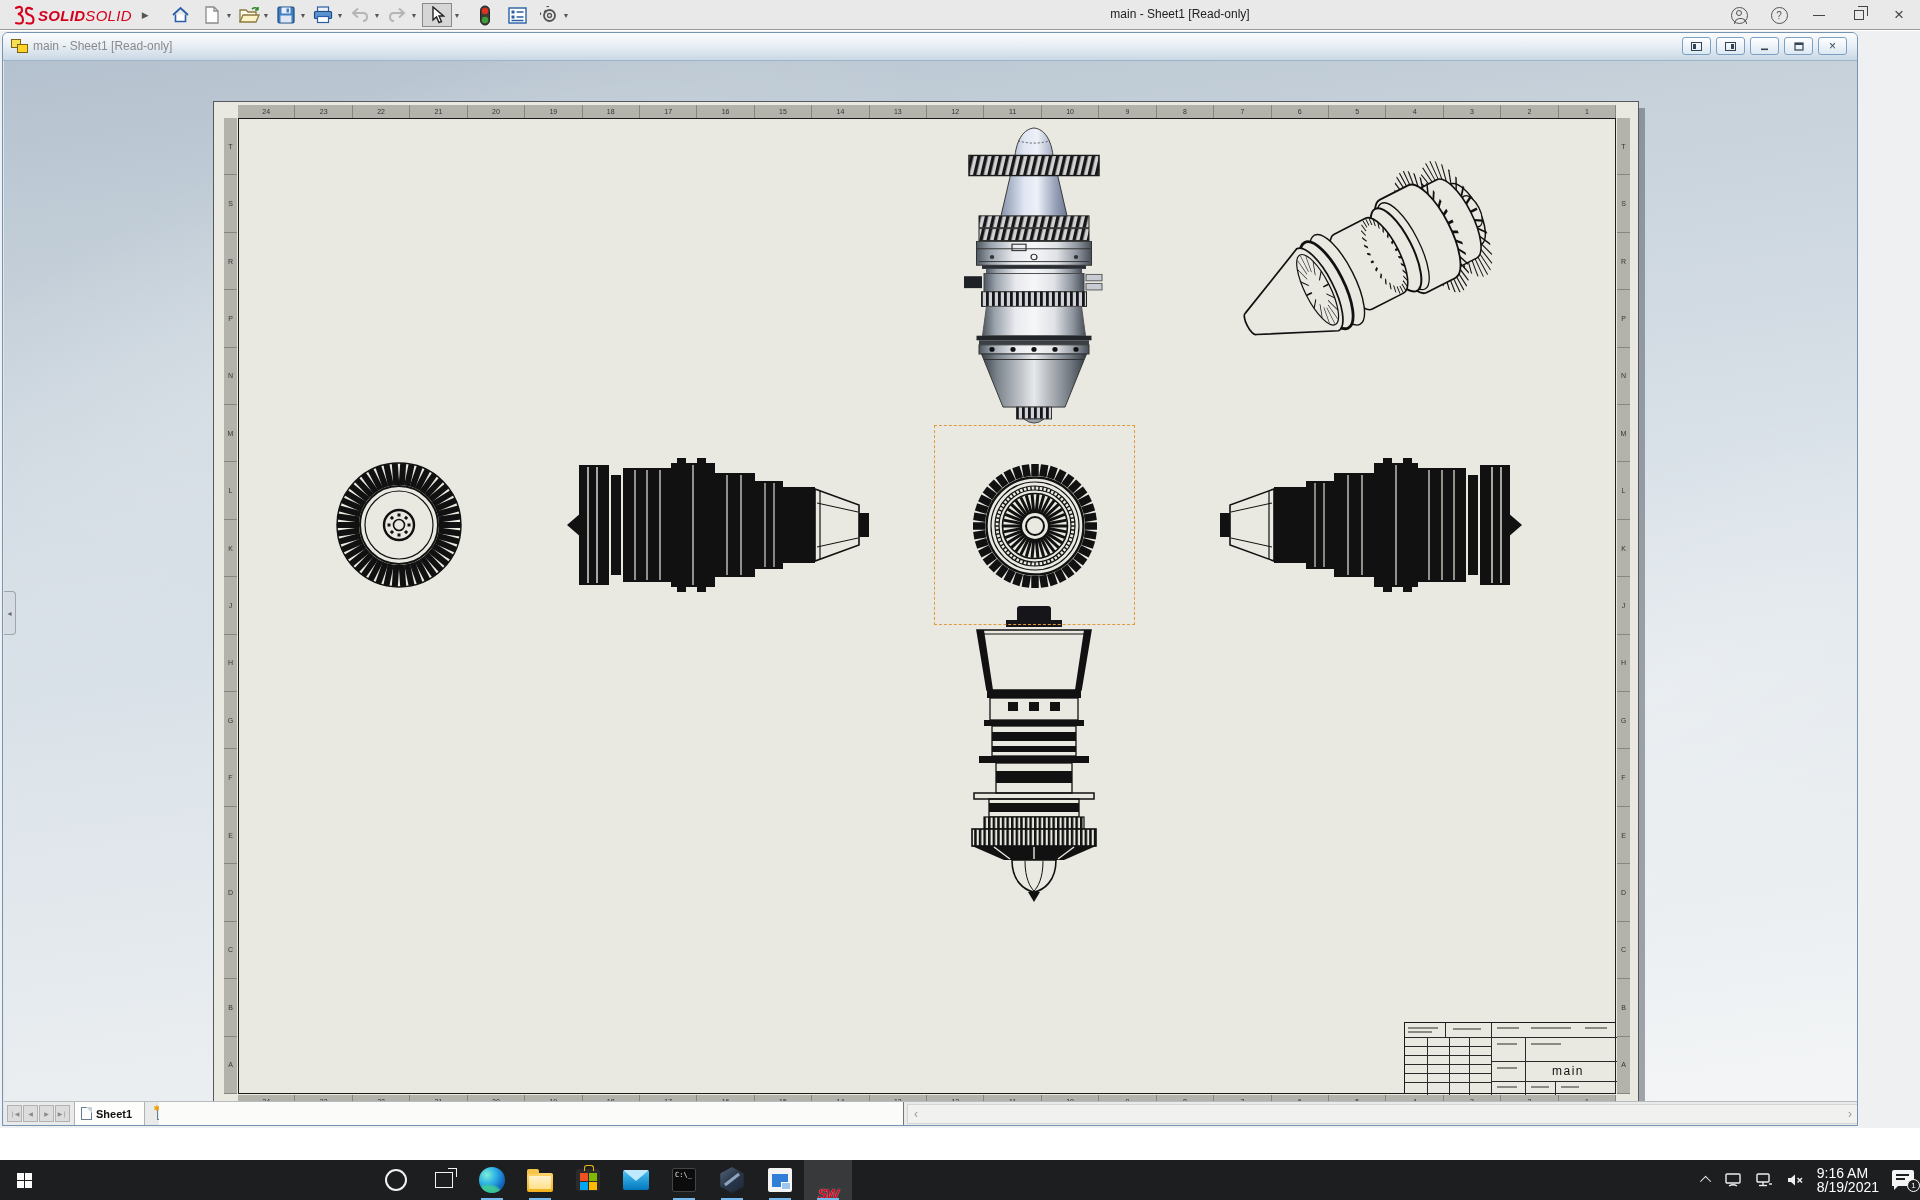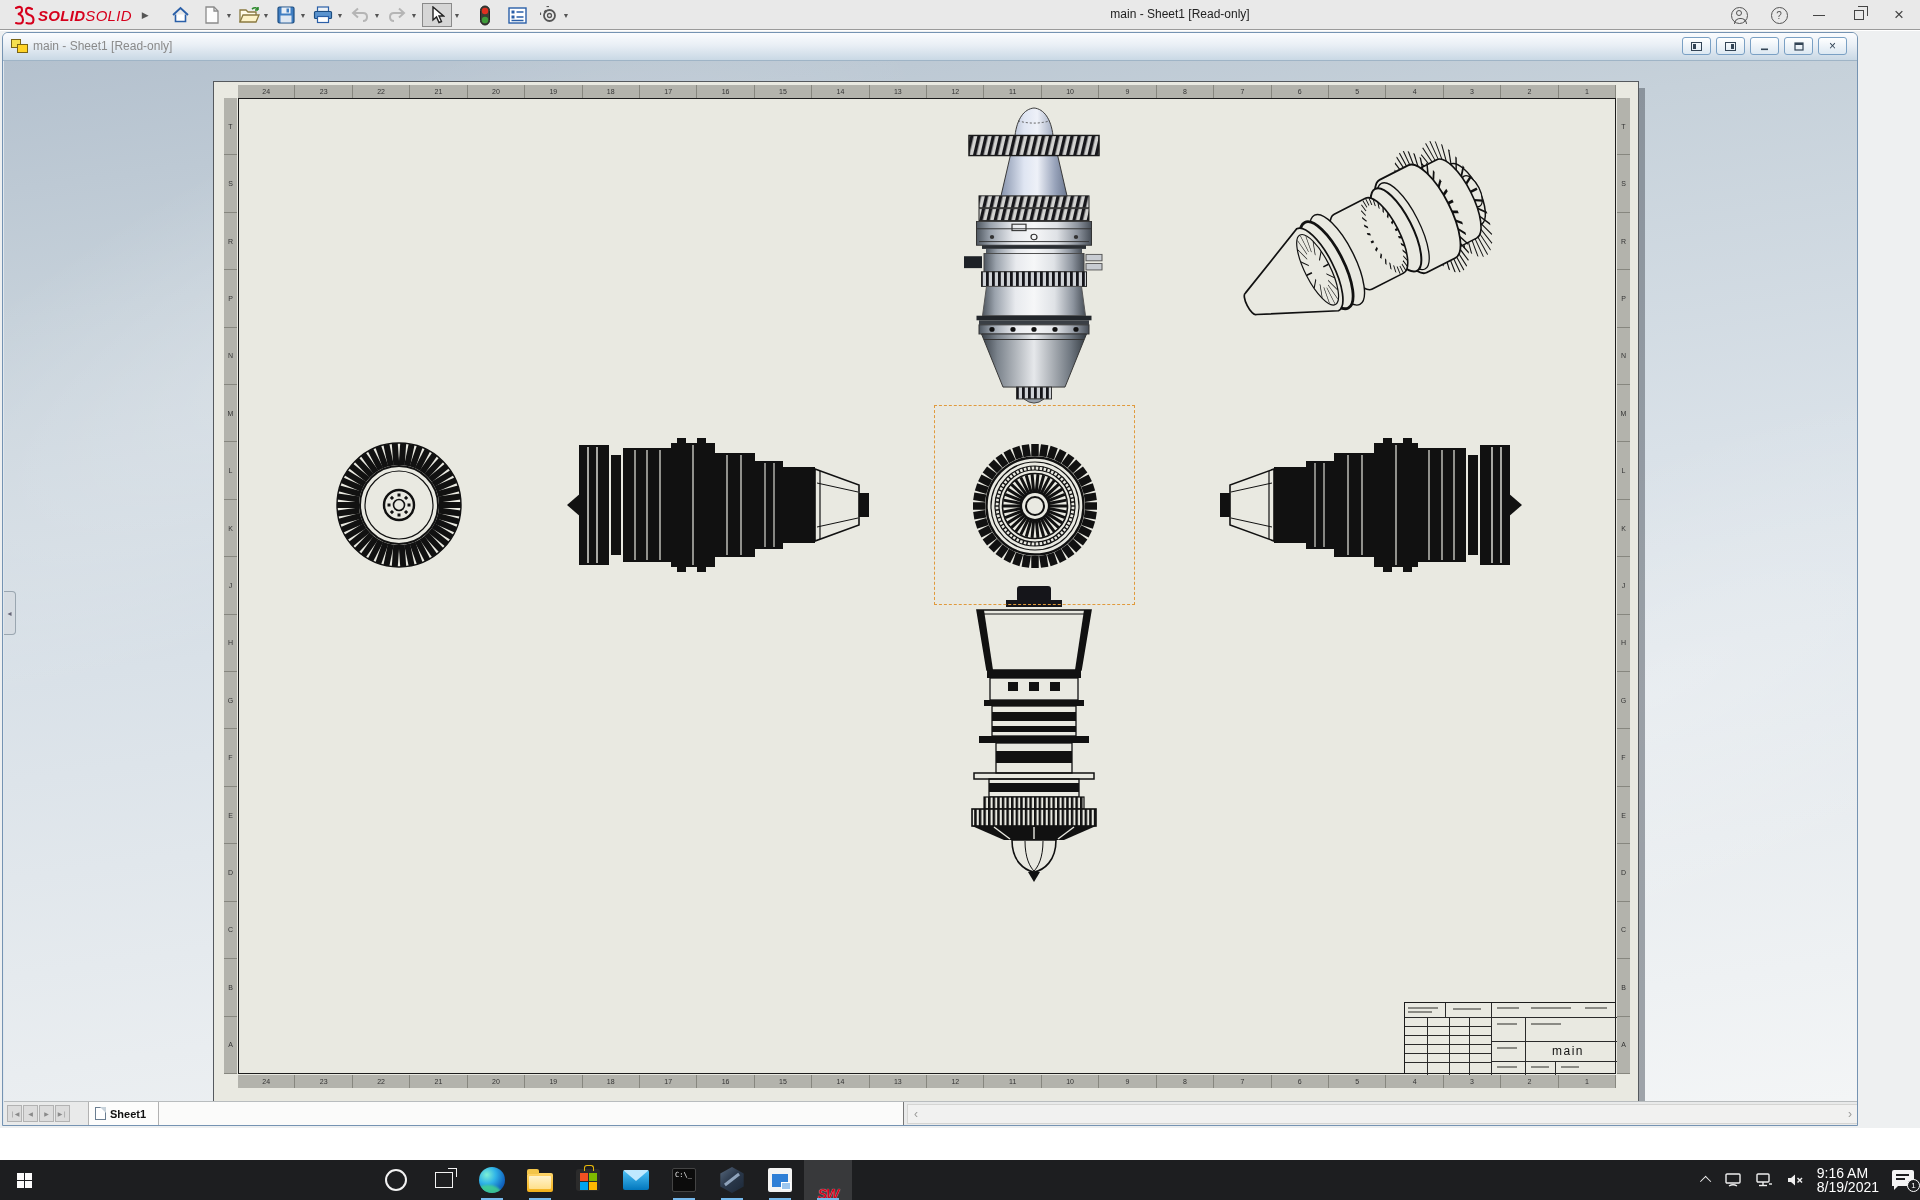--- a/index.html
+++ b/index.html
@@ -42,21 +42,21 @@
   
   .viewport { position:absolute; left:1px; top:28px; width:1853px; height:1040px; overflow:hidden;
     background:linear-gradient(172deg,#b4c1ce 0%,#c6d1da 20%,#d9e1e8 48%,#e9edf0 78%,#f3f5f6 100%); }
   .swoosh1,.swoosh2 { position:absolute; width:1500px; height:500px; border-radius:50%;
     background:radial-gradient(ellipse at center, rgba(255,255,255,.55), rgba(255,255,255,0) 62%); }
   .swoosh1 { left:-420px; top:40px; transform:rotate(-28deg); opacity:.45; }
   .swoosh2 { left:900px; top:380px; transform:rotate(-24deg); opacity:.4; }
   .collapse-tab { position:absolute; left:0; top:530px; width:12px; height:44px; background:#d6dce2; border:1px solid #9aa6b0; border-left:none; border-radius:0 4px 4px 0; color:#667; font-size:8px; display:flex; align-items:center; justify-content:center; }
 
   
-  .paper { position:absolute; left:209px; top:20px; width:1426px; height:1056px; background:#e9e9e1; border:1px solid #55595e; box-shadow:6px 7px 0 rgba(90,97,106,.55); }
+  .paper { position:absolute; left:209px; top:40px; width:1426px; height:1056px; background:#e9e9e1; border:1px solid #55595e; box-shadow:6px 7px 0 rgba(90,97,106,.55); }
   .inner-border { position:absolute; left:24px; top:16px; width:1378px; height:976px; border:1.5px solid #1c1c1c; }
   .zstrip { position:absolute; display:flex; background:#b3b3ac; font-size:7px; color:#333; }
   .zstrip.h { left:24px; width:1378px; height:13px; flex-direction:row; }
   .zstrip.v { top:16px; height:976px; width:13px; flex-direction:column; }
   .zstrip .zc { flex:1; display:flex; align-items:center; justify-content:center; }
   .zstrip.h .zc { border-right:1px solid #87877f; }
   .zstrip.v .zc { border-bottom:1px solid #87877f; }
   .sheet-art { position:absolute; left:0; top:0; width:1426px; height:1009px; }
   .selbox { position:absolute; left:720px; top:323px; width:201px; height:200px; border:1.5px dashed #e09a3c; }
 
@@ -64,21 +64,21 @@
   .tb { position:absolute; left:1190px; top:920px; width:212px; height:72px; border:1.5px solid #1c1c1c; font-size:6px; color:#333; }
   .tb .vl, .tb .hl { position:absolute; background:#2a2a2a; }
   .tb .vl { width:1px; } .tb .hl { height:1px; }
   .tb .tx { position:absolute; background:#8a8a84; height:2px; }
   .tb-main { position:absolute; left:120px; top:38px; width:86px; height:20px; display:flex; align-items:center; justify-content:center; font-size:12px; letter-spacing:1.5px; color:#111; }
 
   
   .tabbar { position:absolute; left:1px; top:1068px; width:1853px; height:25px; background:#e9eaea; border-top:1px solid #b8bcbe; font-size:11px; }
   .navbtns { position:absolute; left:3px; top:3px; display:flex; gap:1px; }
   .nb { width:15px; height:17px; background:#dcdcdc; border:1px solid #b2b2b2; color:#8a8a8a; font-size:6px; display:flex; align-items:center; justify-content:center; }
-  .tabstrip { position:absolute; left:84px; top:0; height:100%; display:flex;text-align:right; }
+  .tabstrip { position:absolute; left:70px; top:0; height:100%; display:flex;text-align:right; }
   .sheet-tab { height:100%; background:#fdfdfc; border:1px solid #b2b2b2; border-top:none; padding:0 12px 0 6px; display:flex; align-items:center; gap:4px; font-weight:bold; color:#111; }
   .addsheet-tab { height:100%; width:34px; border-bottom:1px solid #b2b2b2; display:flex; align-items:center; justify-content:center; }
   .page-ic { width:11px; height:13px; background:#fff; border:1px solid #6a7d90; position:relative; }
   .page-ic:after { content:""; position:absolute; right:-1px; top:-1px; border:3px solid #c7d2da; border-left-color:transparent; border-bottom-color:transparent; }
   .star { position:absolute; left:-4px; top:-4px; color:#f29f05; font-size:8px; }
   .tab-fill { position:absolute; left:155px; top:0; width:745px; height:100%; background:#fbfbfa; border-right:1px solid #777; }
   .hscroll { position:absolute; left:903px; top:2px; width:952px; height:20px; background:#f1f1f0; border:1px solid #d5d5d3; display:flex; align-items:center; justify-content:space-between; padding:0 6px; color:#9a9a98; font-size:12px; }
 
   
   .desktop-gap { position:absolute; left:0; top:1128px; width:1920px; height:32px; background:#ffffff; }

